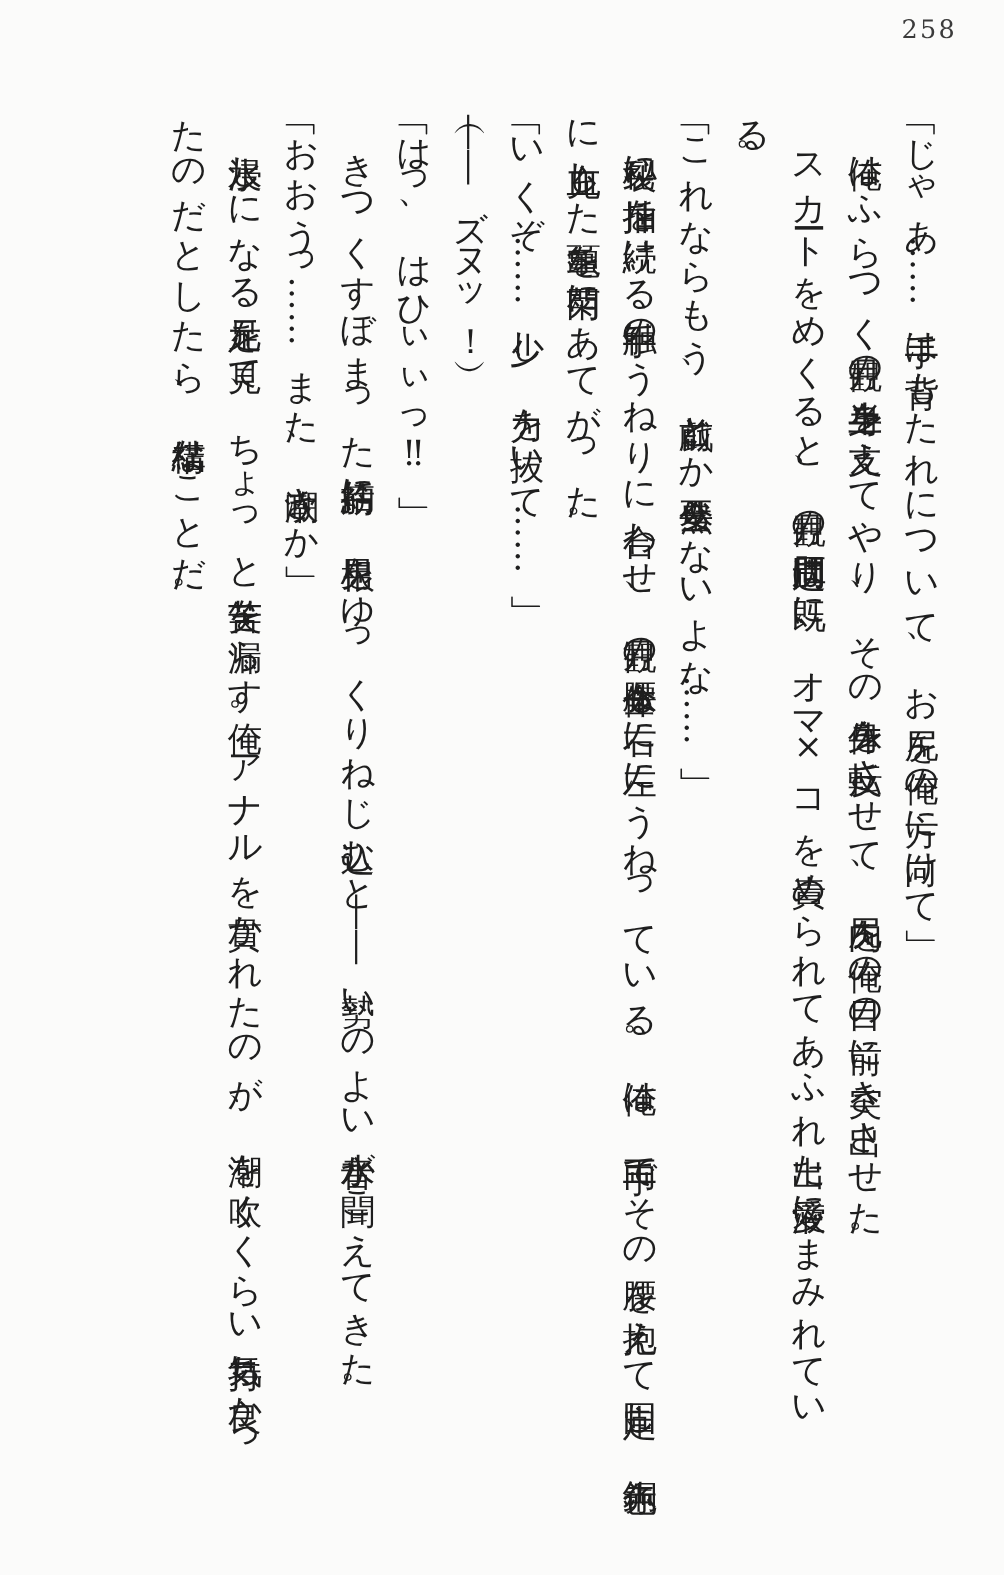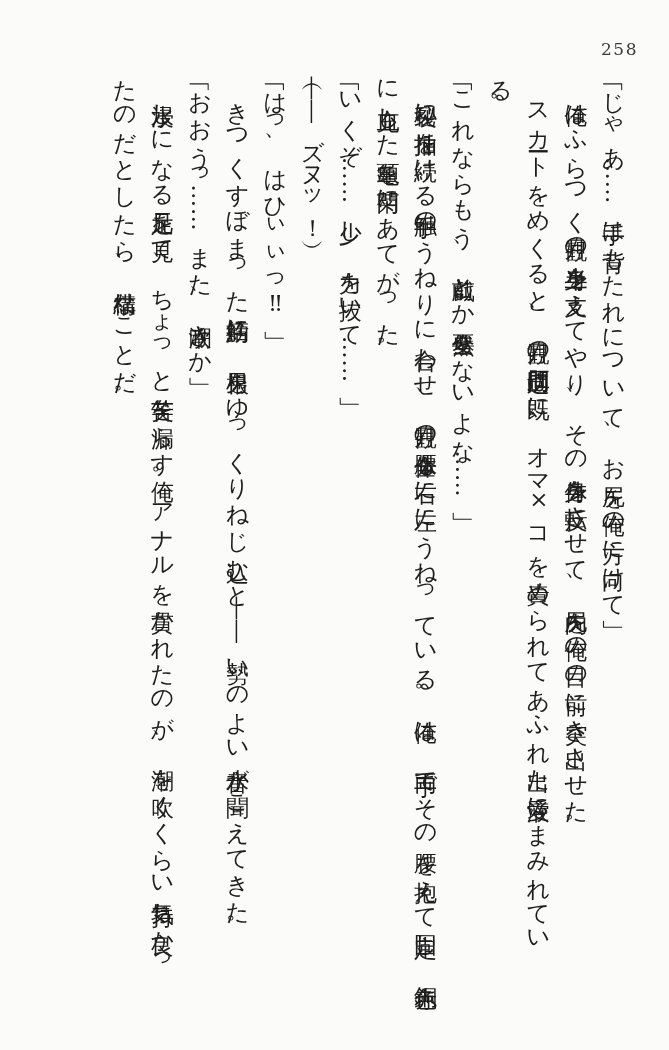--- a/index.html
+++ b/index.html
@@ -19,21 +19,20 @@
     inset: 0;
   }
   .page-number {
     position: absolute;
     top: 10px;
     right: 31px;
     font-size: 17px;
     letter-spacing: 1.5px;
     color: #3b3b3b;
     font-family: "DejaVu Serif", serif;
-    margin-top: 29px;
   }
   .text-block {
     position: absolute;
     top: 64px;
     right: 37px;
     height: 924px;           
     writing-mode: vertical-rl;
     text-orientation: mixed;
     font-size: 23px;
     line-height: 37.6px;     

